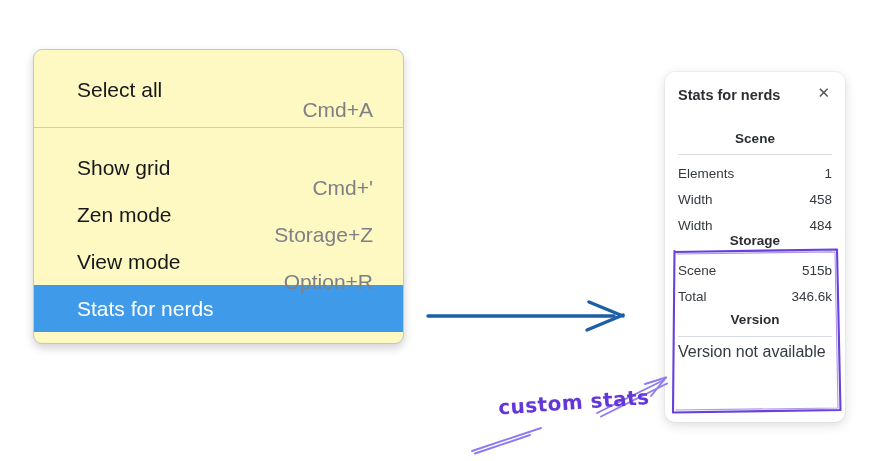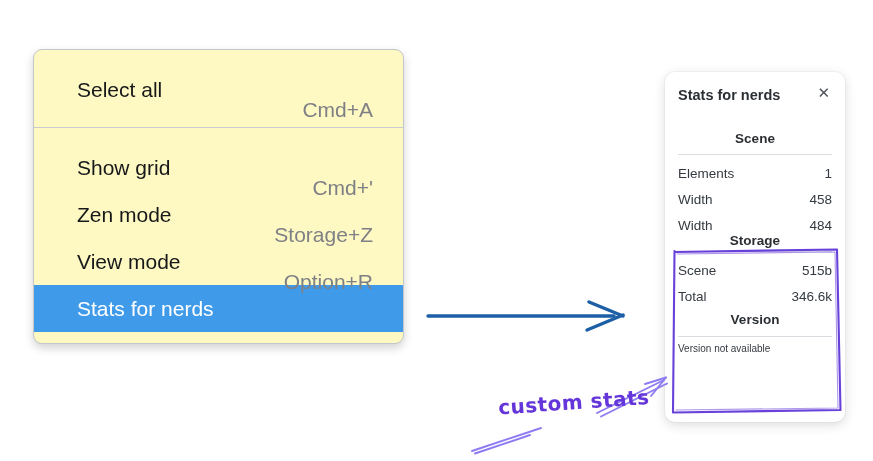--- a/index.html
+++ b/index.html
@@ -41,21 +41,21 @@
   .sec-title { text-align:center; font-weight:bold; font-size:13.5px; color:#2b2f33; }
   .sec-divider { height:1px; background:#d9dde2; margin-top:8px; }
   .stat-row { display:flex; justify-content:space-between; align-items:flex-end; height:26px; }
   .sec-scene .sec-title { margin-top:25px; }
   .sec-scene .stat-row:first-of-type { margin-top:6px; }
   .sec-storage .sec-title { }
   .sec-storage .sec-divider { margin-top:3px; }
   .sec-storage .stat-row:first-of-type { margin-top:8px; }
   .sec-version .sec-title { margin-top:8px; }
   .sec-version .sec-divider { margin-top:9px; }
-  .version-note { margin-top:6px; font-size:10px; color:#343a40; white-space:nowrap; }
+  .version-note { margin-top:6px; font-size:16px; color:#343a40; white-space:nowrap; }
 
   
   .overlay { position:absolute; left:0; top:0; width:873px; height:461px; z-index:2; pointer-events:none; }
 
   
   .annotation-text {
     position:absolute; left:498px; top:390px; width:160px;
     font-family:"DejaVu Sans", sans-serif; font-size:20px; font-weight:600;
     color:#6435d9; transform:rotate(-4deg); letter-spacing:0.5px; z-index:3;
   }

